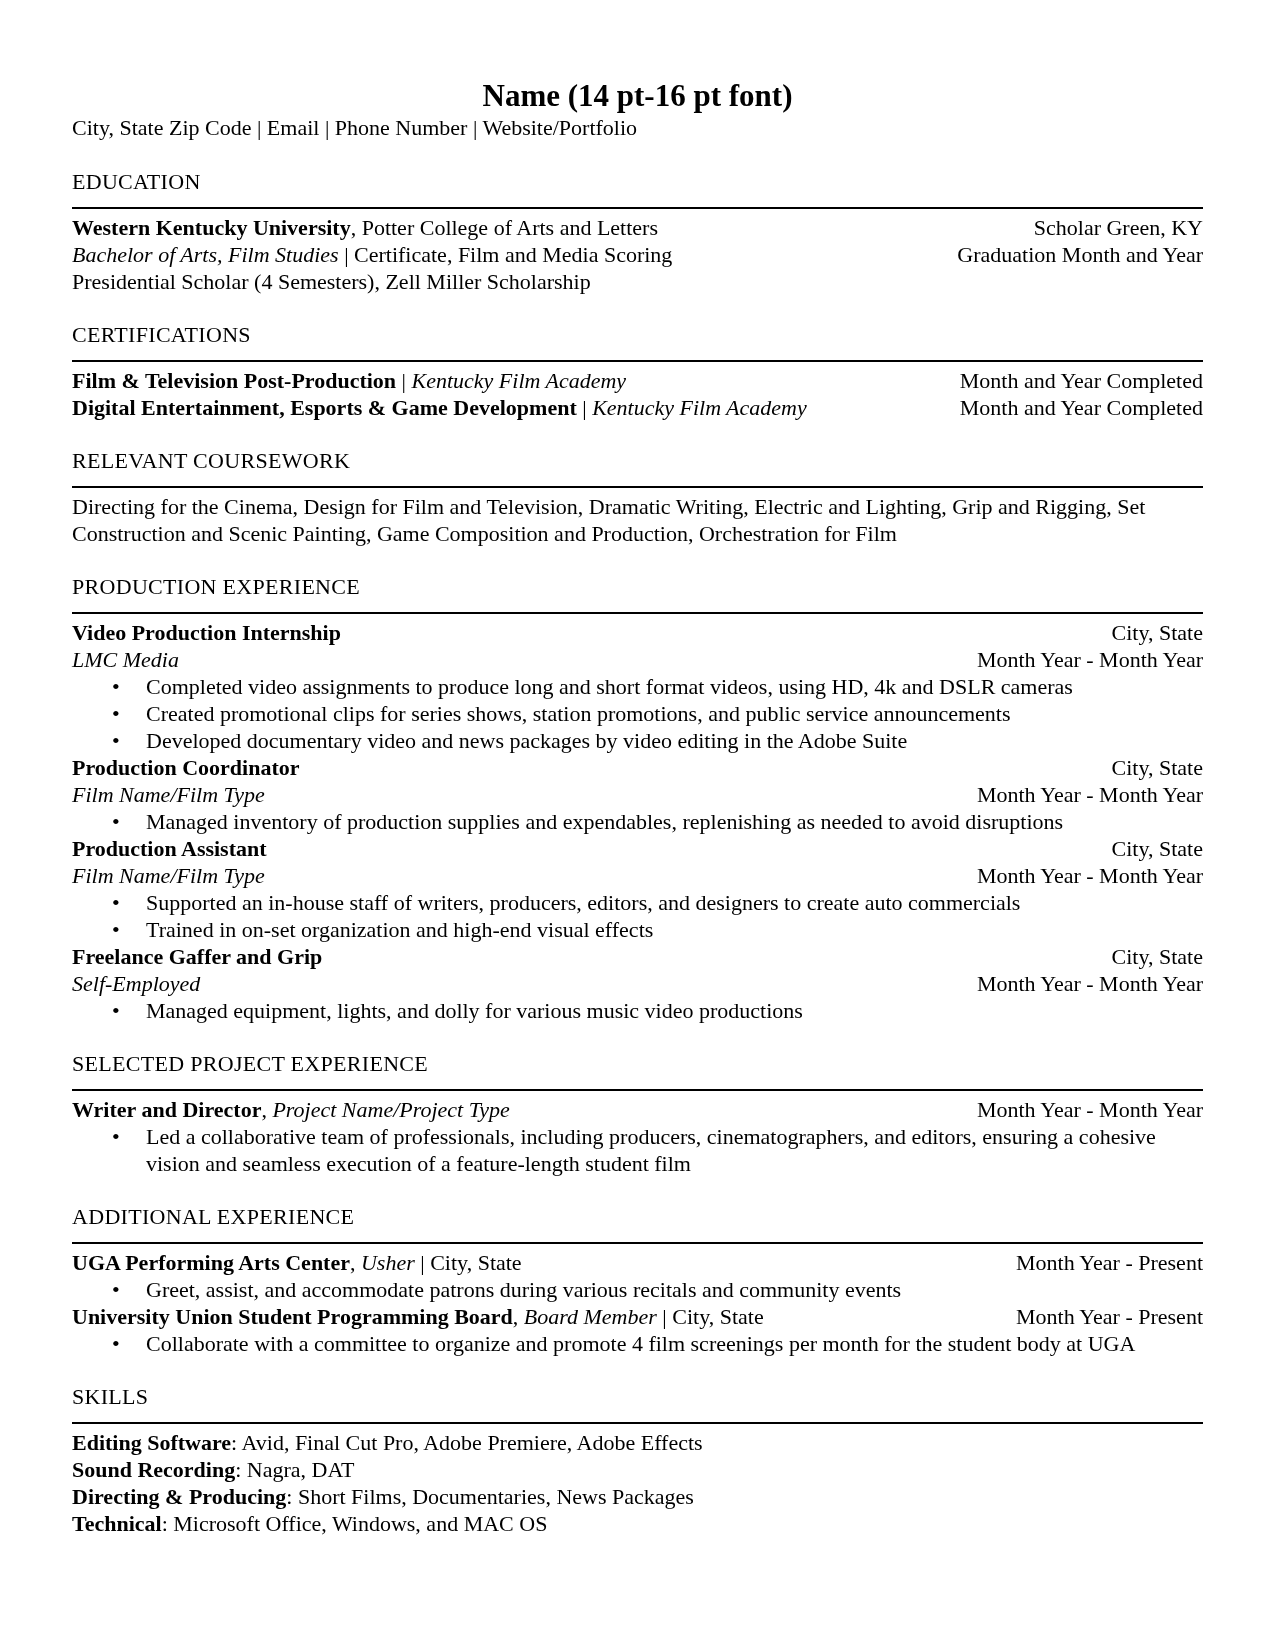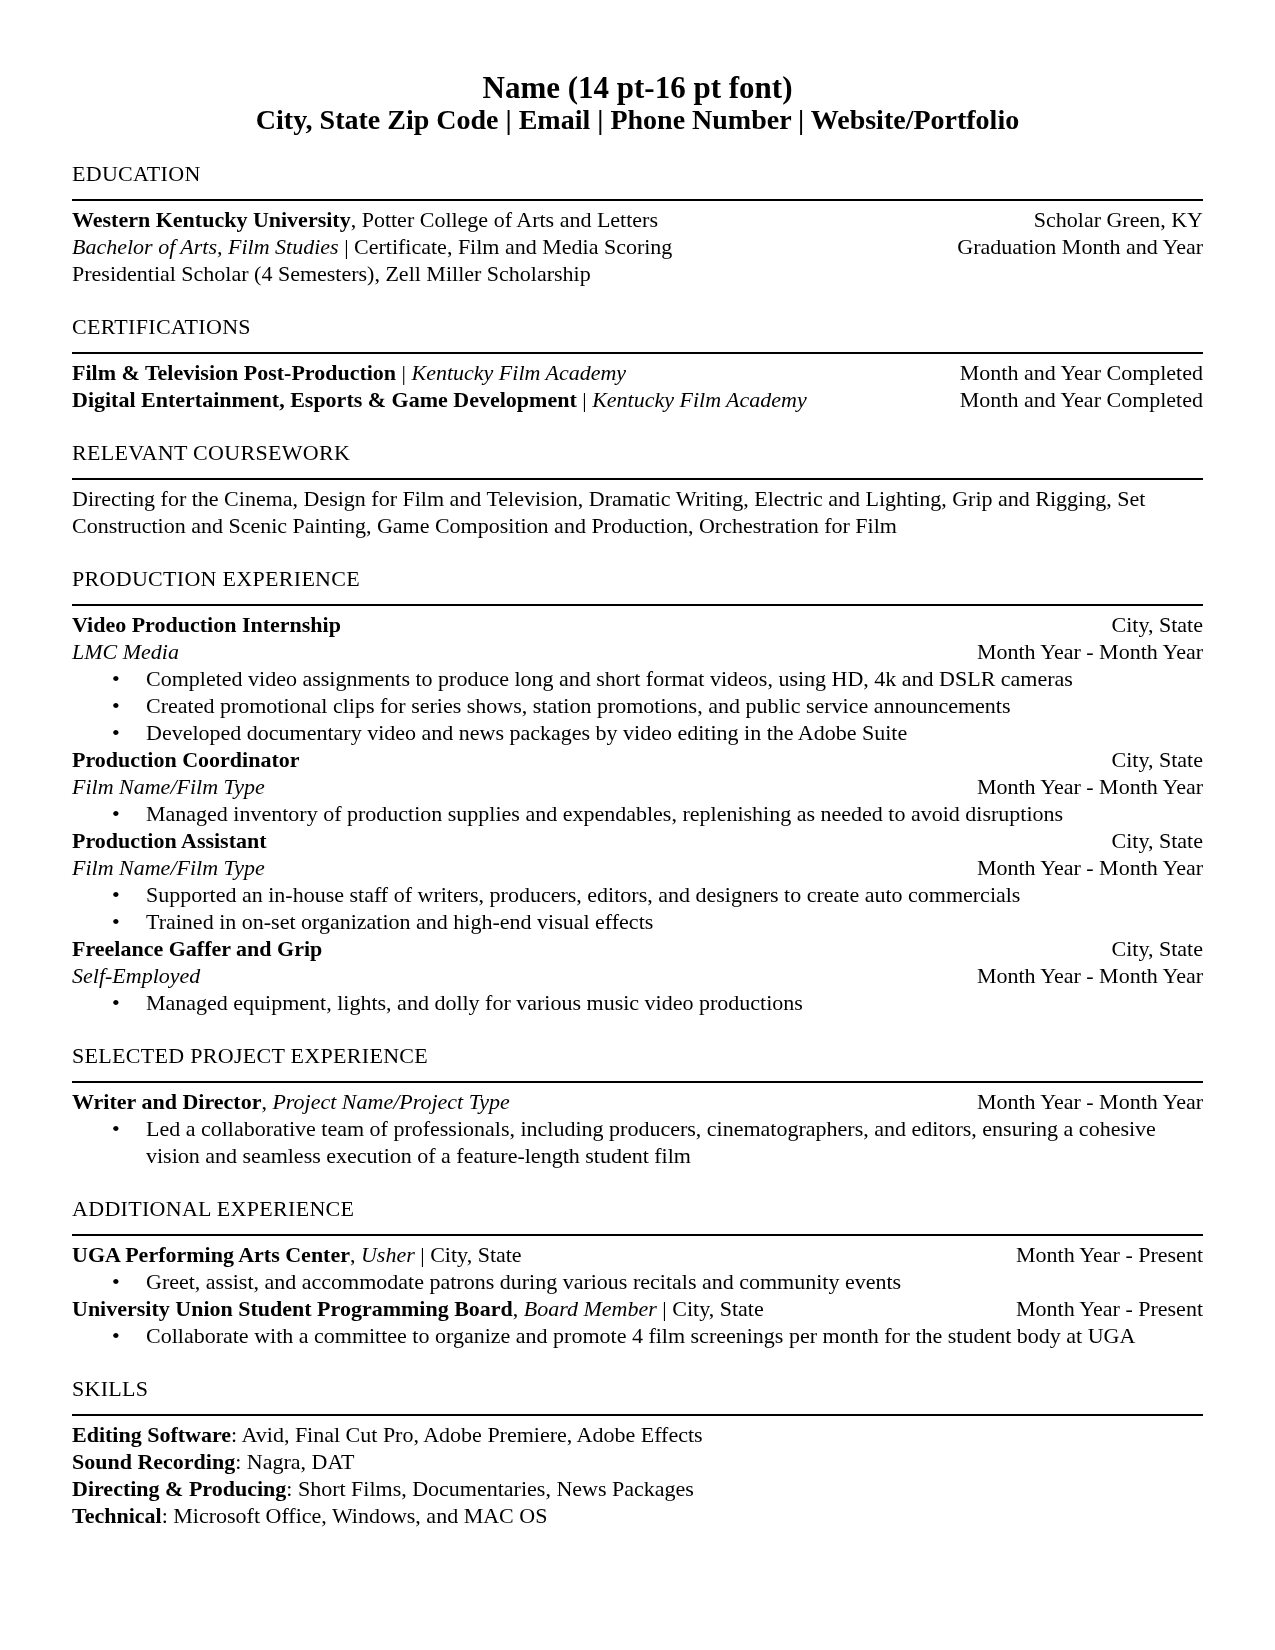--- a/index.html
+++ b/index.html
@@ -3,24 +3,24 @@
 <meta charset="utf-8">
 <style>
   * { margin:0; padding:0; box-sizing:border-box; }
   html,body { background:#ffffff; }
   body {
     width:1275px; height:1650px; overflow:hidden;
     color:#000;
     font-family:"Liberation Serif","DejaVu Serif",serif;
     font-size:22px; line-height:27px;
   }
-  .page { padding:70px 72px 0 72px; }
+  .page { padding:70px 72px 0 72px;margin-top:8px; }
 
   .name  { text-align:center; font-weight:bold; font-size:31px; line-height:36px; }
-  .contact { text-align:center; font-size:28px; line-height:28px;font-weight:bold; }
+  .contact { font-size:22px; line-height:28px; }
 
   section { margin-top:27px; }
   .sec {
     font-size:22px; line-height:26px; font-weight:normal;
     border-bottom:2px solid #000; padding-bottom:12px; margin-bottom:5px;
     letter-spacing:0.3px;
   }
 
   .row { display:flex; justify-content:space-between; }
   .row .left  { flex:1 1 auto; }

